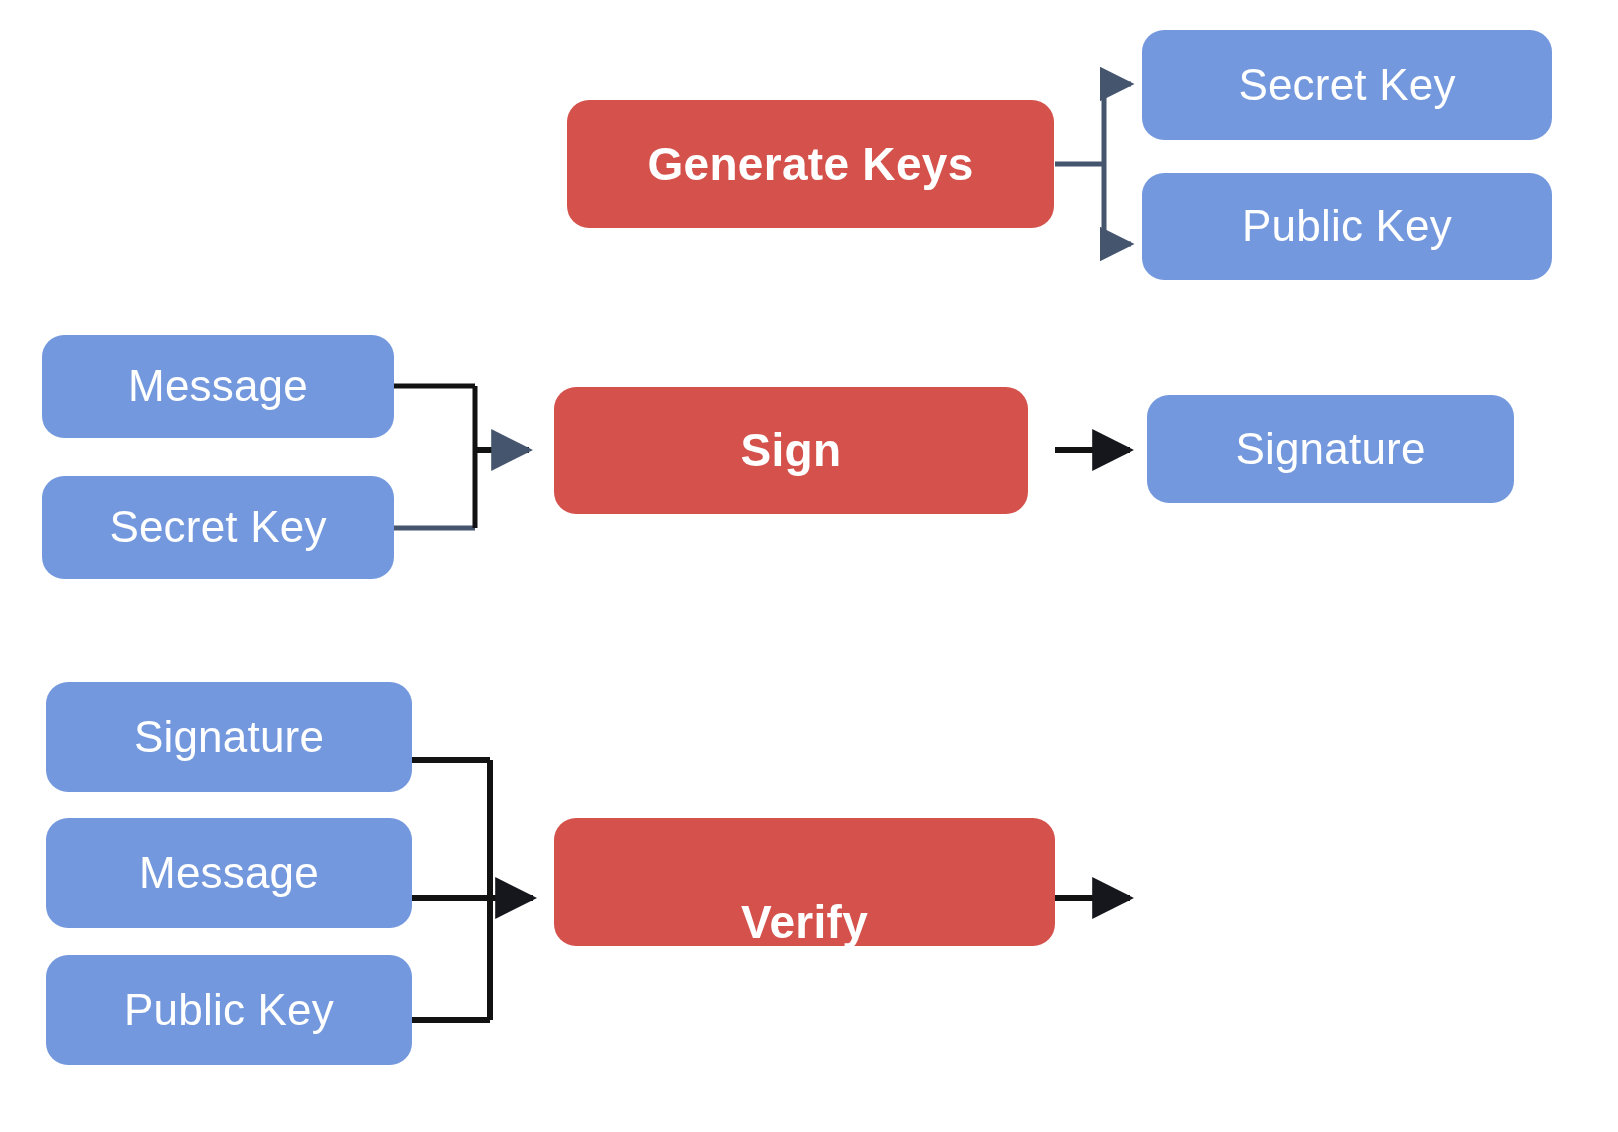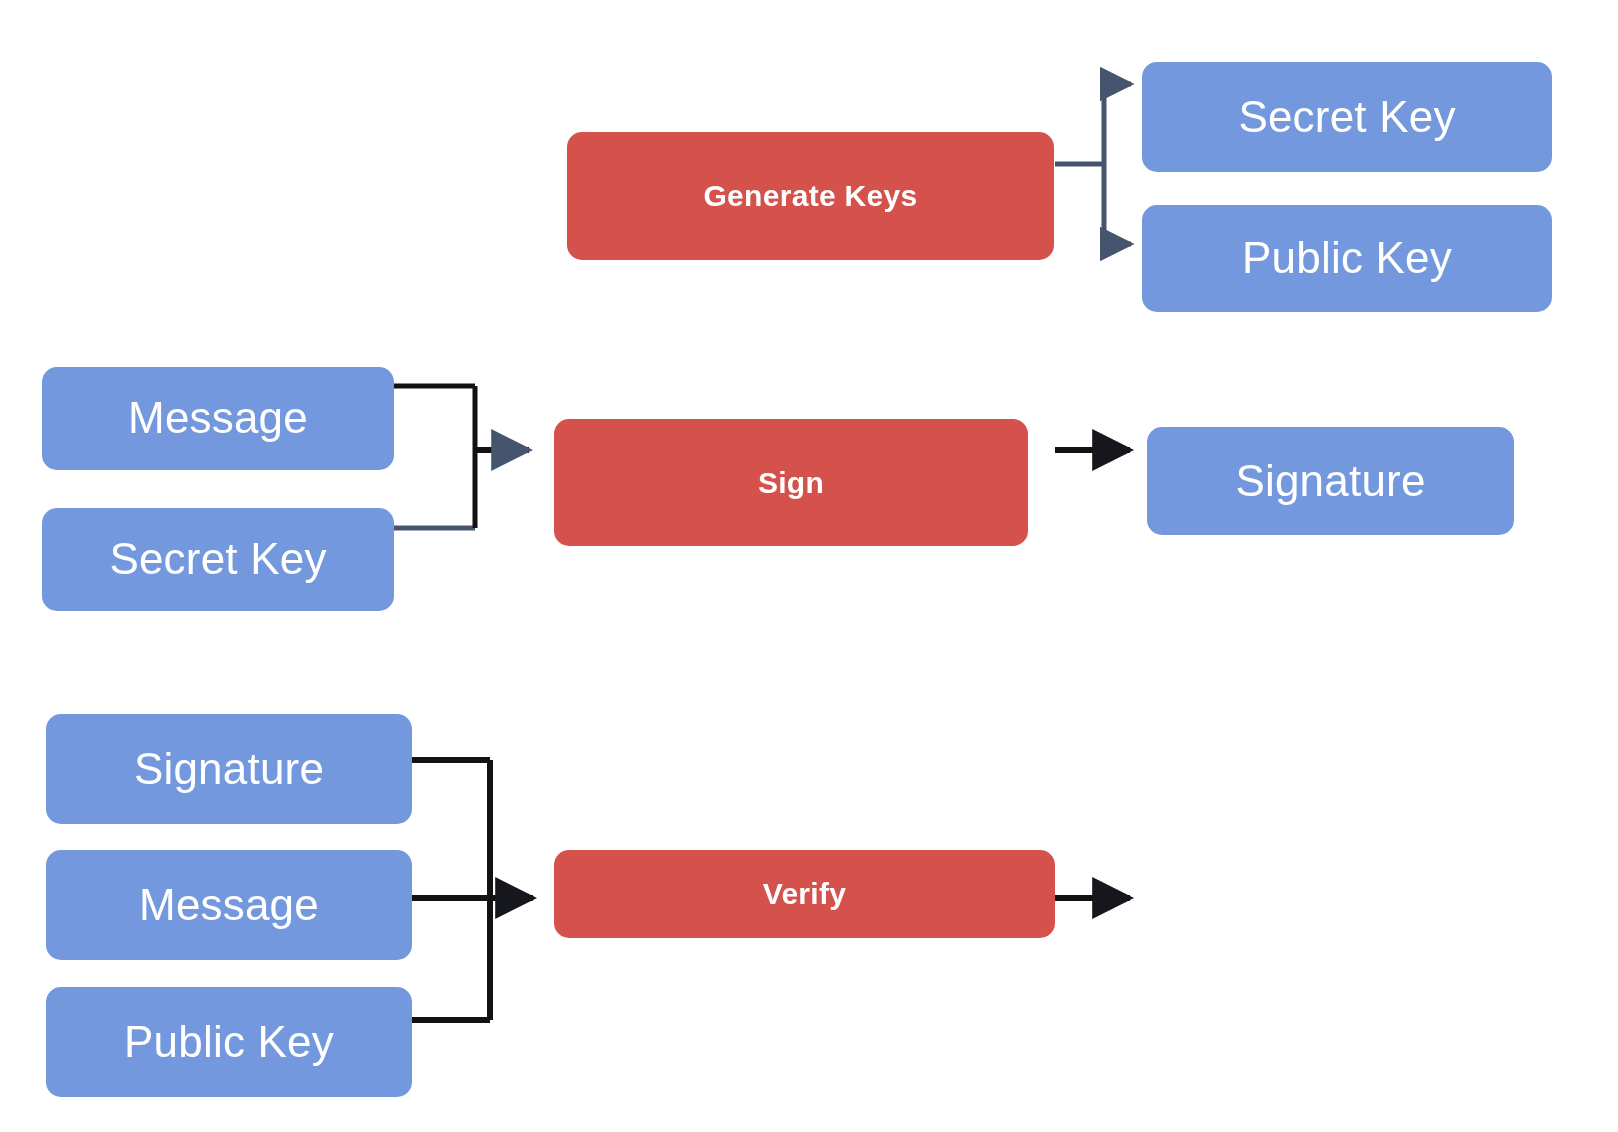--- a/index.html
+++ b/index.html
@@ -25,37 +25,36 @@
     width: 1618px;
     height: 1132px;
     pointer-events: none;
   }
   .node {
     position: absolute;
     box-sizing: border-box;
     display: flex;
     align-items: center;
     justify-content: center;
-    border-radius: 15px;
+    border-radius: 22px;
     color: #ffffff;
     text-align: center;
     line-height: 1.05;
     white-space: nowrap;
-    margin-top: 32px;
   }
   .node.data {
     background: #7398dd;
     font-weight: 400;
     font-size: 44px;
     letter-spacing: 0.2px;
   }
   .node.op {
     background: #d4524b;
     font-weight: 700;
-    font-size: 30px;
+    font-size: 46px;
     letter-spacing: 0.3px;
   }
   .node-label {
     display: block;
     pointer-events: none;
   }
 </style>
 </head>
 <body>
 
@@ -134,18 +133,18 @@
   </div>
 
   <div class="node data" style="left:46px; top:818px; width:366px; height:110px;">
     <span class="node-label">Message</span>
   </div>
 
   <div class="node data" style="left:46px; top:955px; width:366px; height:110px;">
     <span class="node-label">Public Key</span>
   </div>
 
-  <div class="node op" style="left:554px; top:818px; width:501px; height:88px;">
+  <div class="node op" style="left:554px; top:818px; width:501px; height:128px;align-items:flex-end;">
     <span class="node-label">Verify</span>
   </div>
 
 
 </div>
 
 </body></html>

